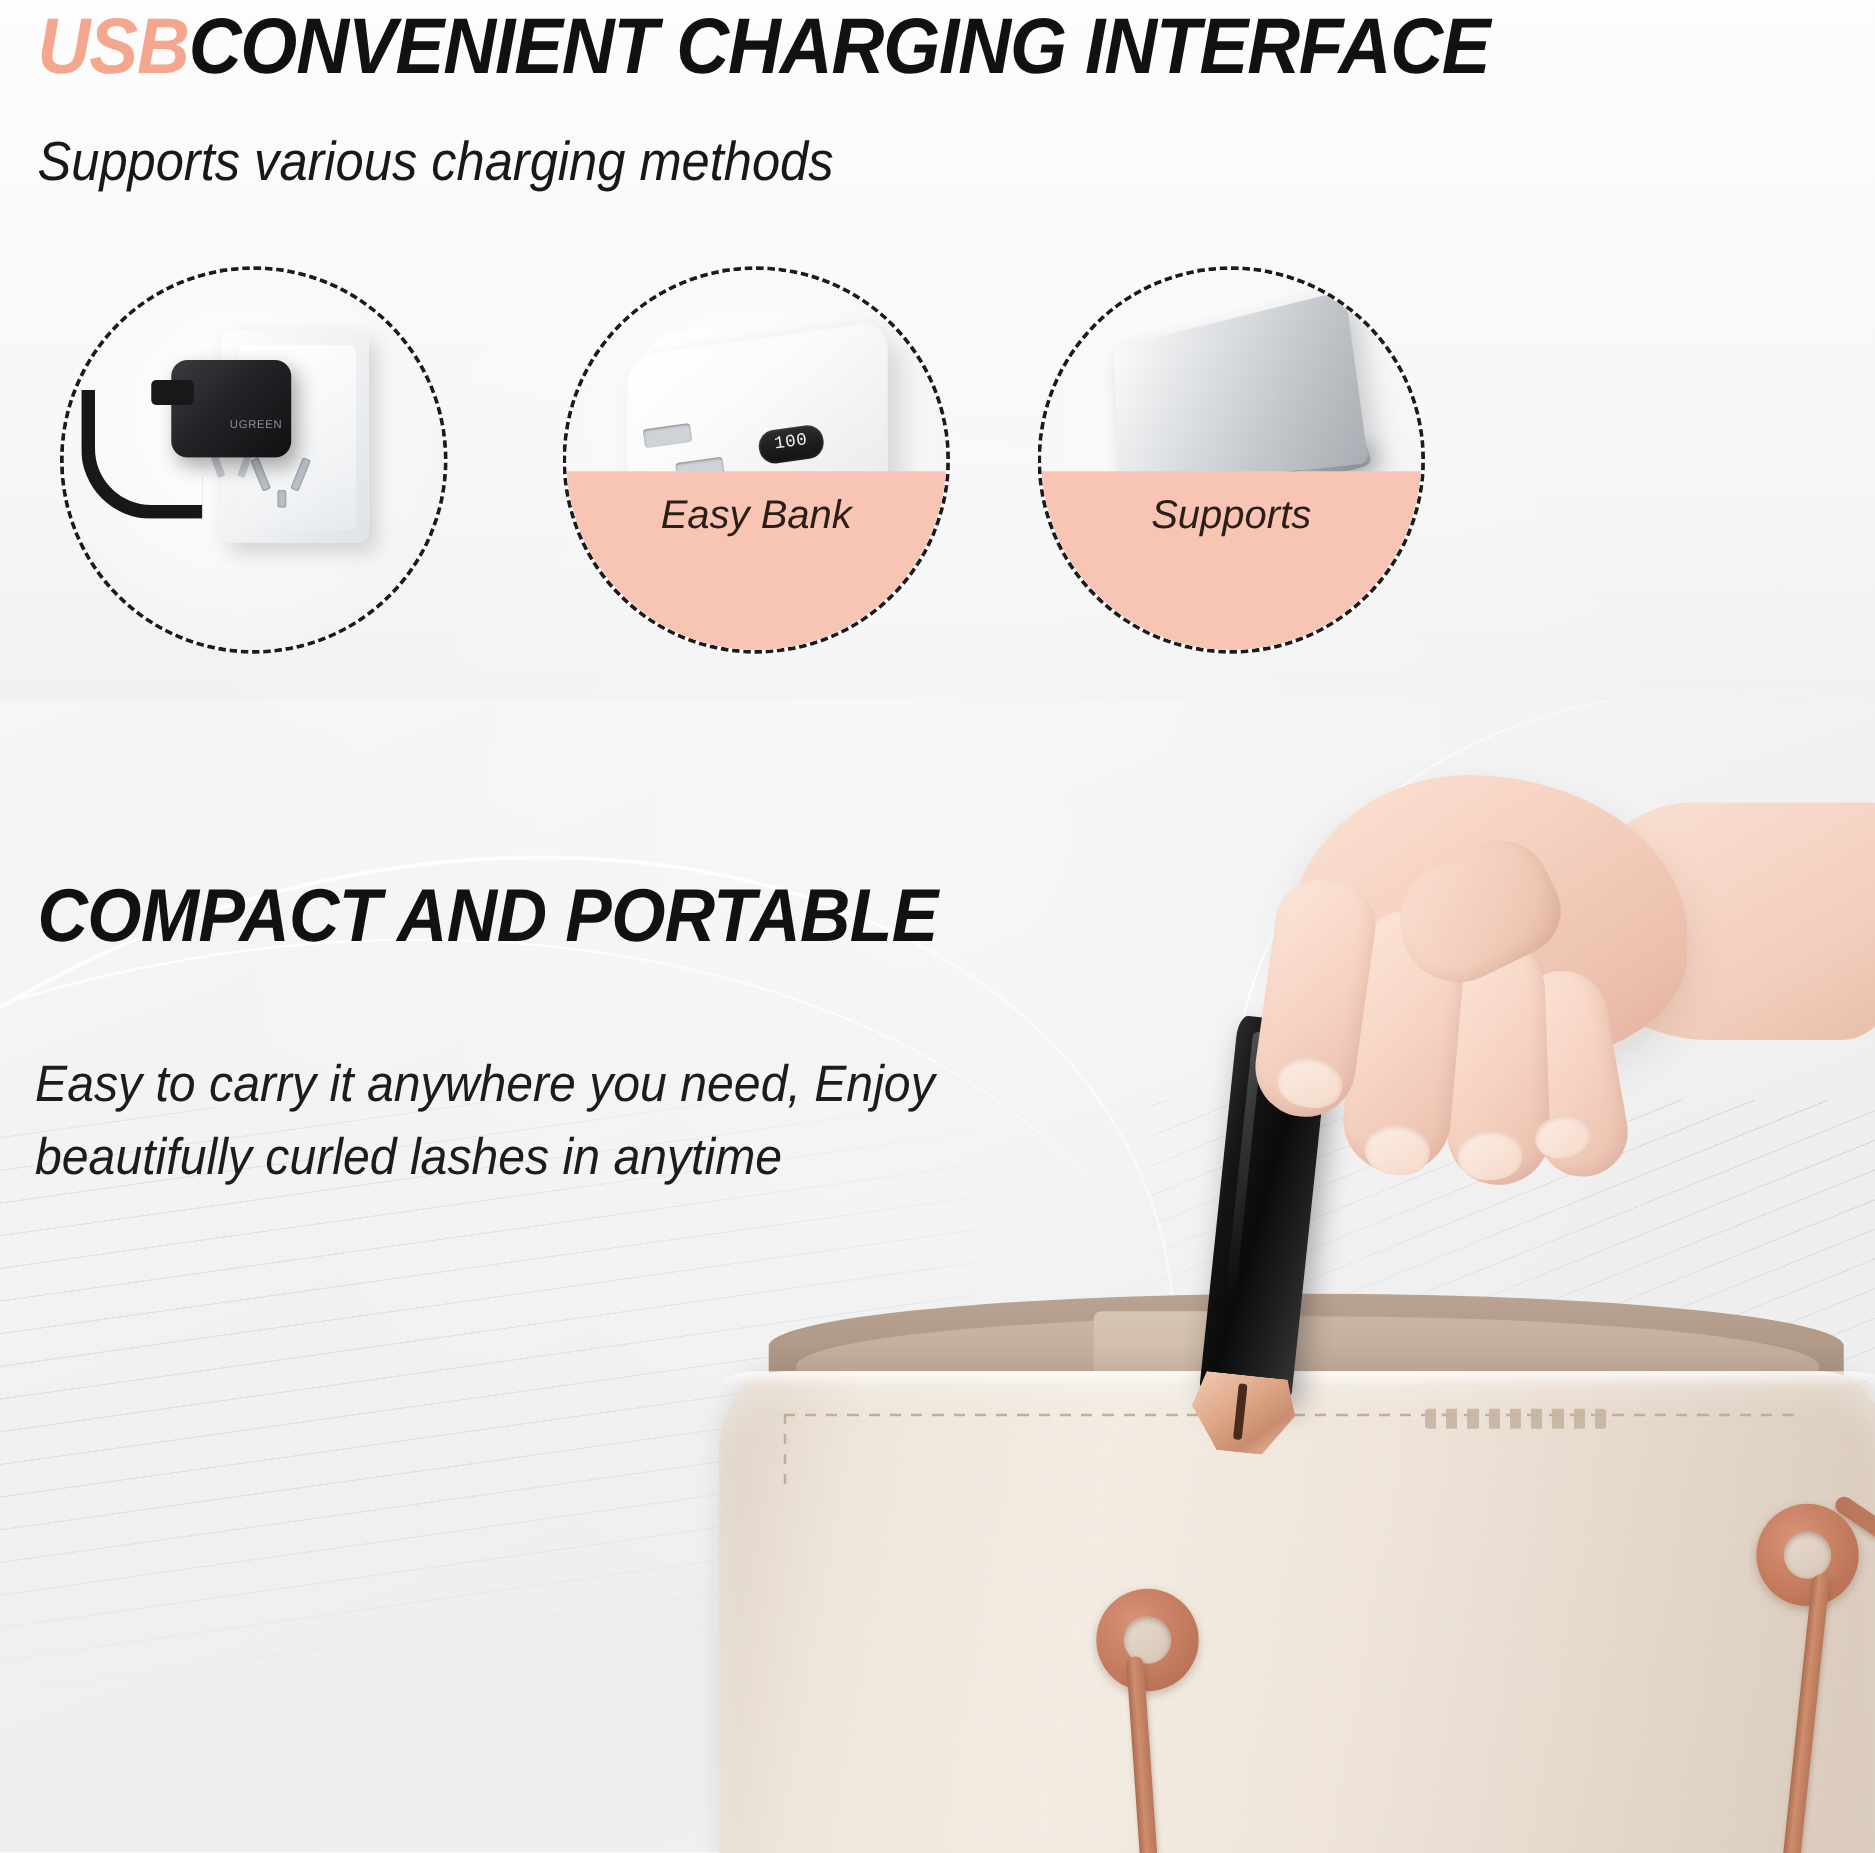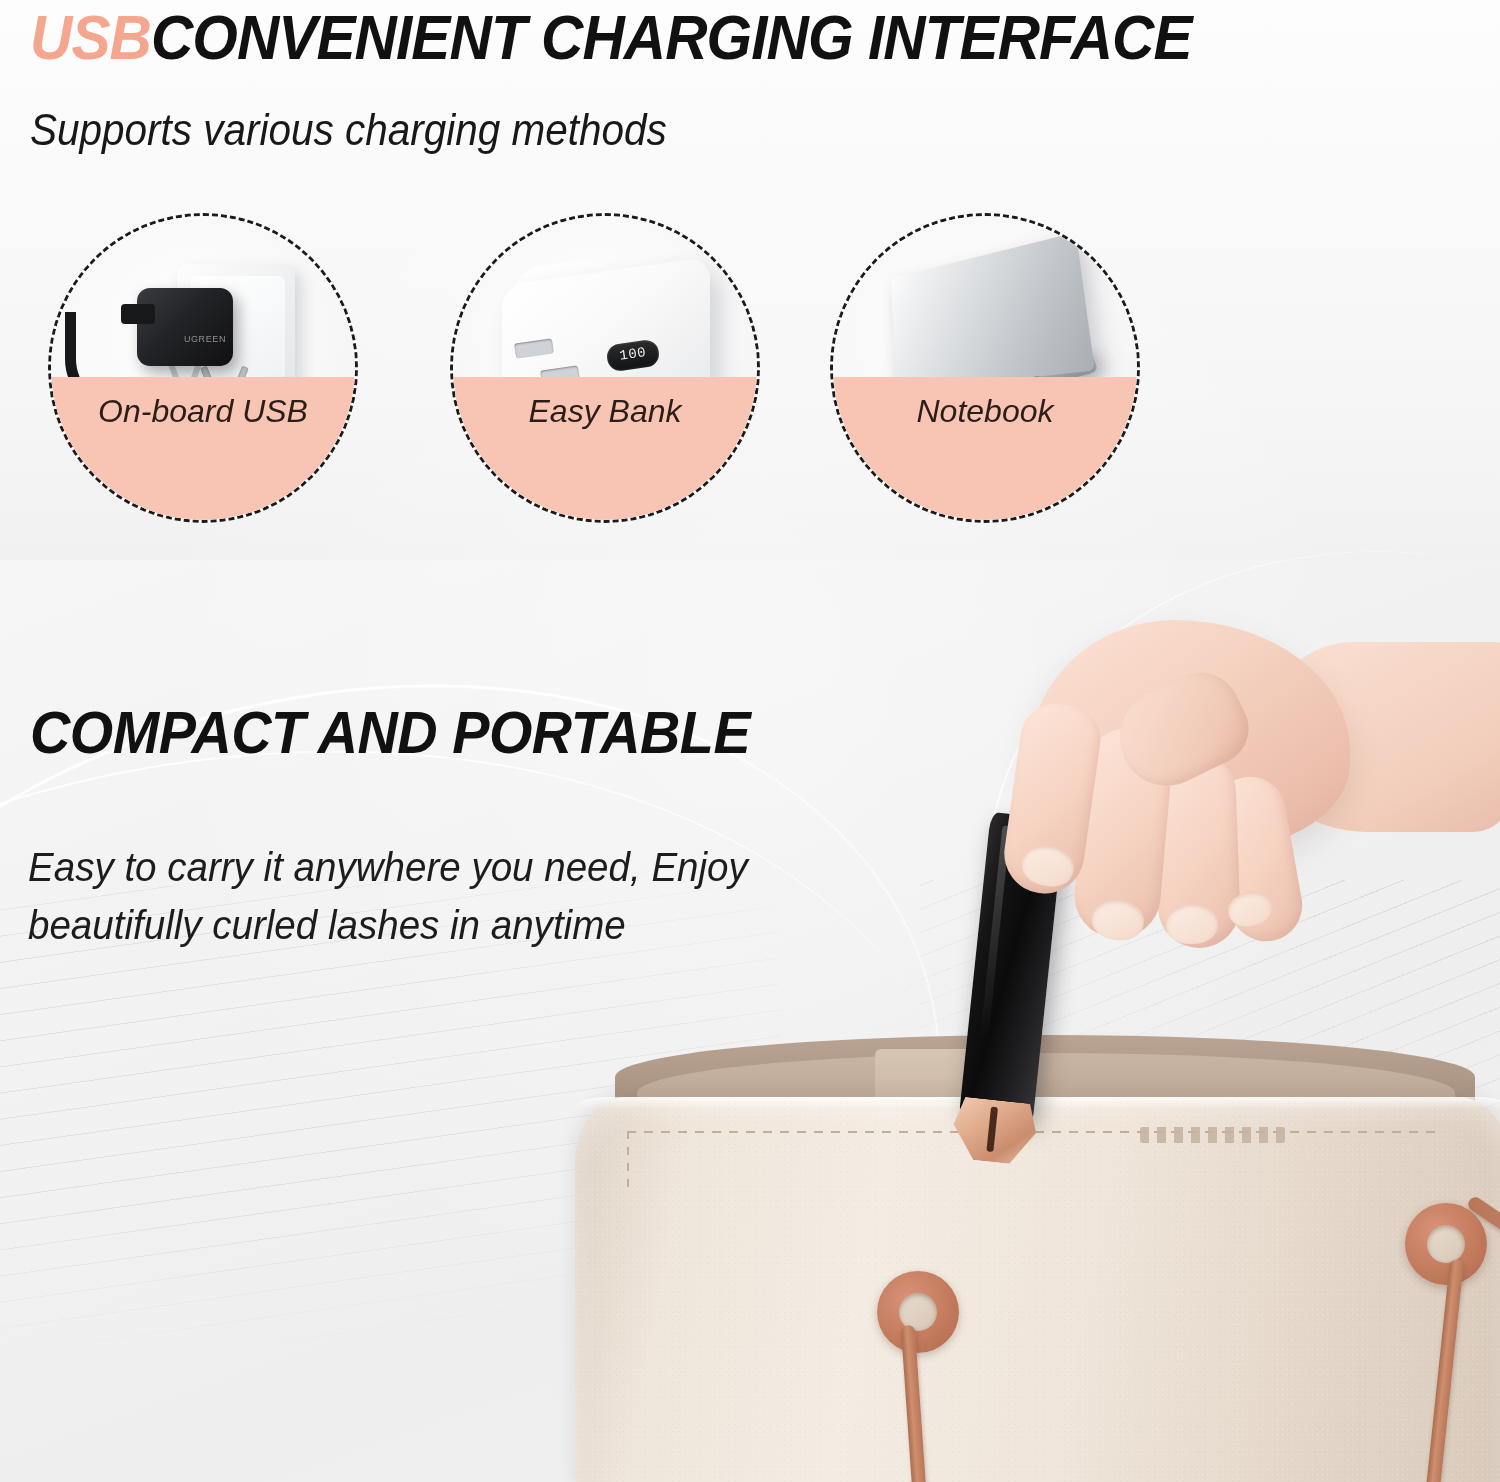--- a/index.html
+++ b/index.html
@@ -455,23 +455,20 @@
             <i></i>
             <i></i>
           </div>
         <div class="charger-prongs">
             <i></i>
             <i></i>
           </div>
         <div class="charger-body"></div>
         <div class="charger-cable"></div>
         <div class="cable-tip"></div>
-      </div>
-      <div class="band">
-        <div class="band-label">On-board USB</div>
       </div>
     </div>
 
     <div class="badge" style="left:450px; top:213px;">
       <div class="photo">
         <div class="pb-top"></div>
         <div class="pb-body"></div>
         <div class="pb-ports">
           <i class="usb1"></i>
             <i class="usb2"></i>
@@ -488,21 +485,21 @@
     </div>
 
     <div class="badge" style="left:830px; top:213px;">
       <div class="photo">
         <div class="nb-shadow"></div>
         <div class="nb-base"></div>
         <div class="nb-keys"></div>
         <div class="nb-lid"></div>
       </div>
       <div class="band">
-        <div class="band-label">Notebook</div>
+        <div class="band-label">Supports</div>
       </div>
     </div>
 
   </div>
 
   <div class="headline2">COMPACT AND PORTABLE</div>
 
   <div class="body-copy">
     <div>Easy to carry it anywhere you need, Enjoy</div>
     <div>beautifully curled lashes in anytime</div>

